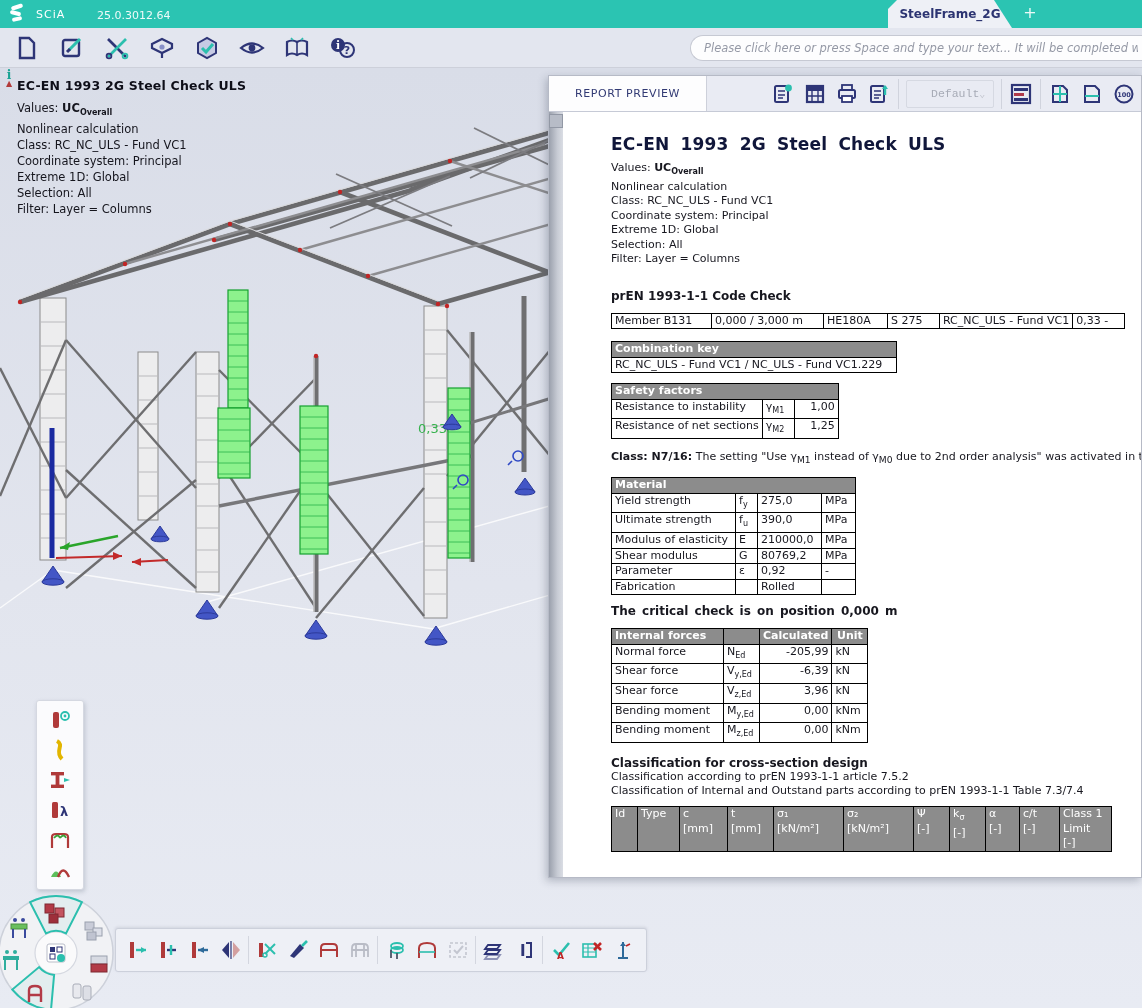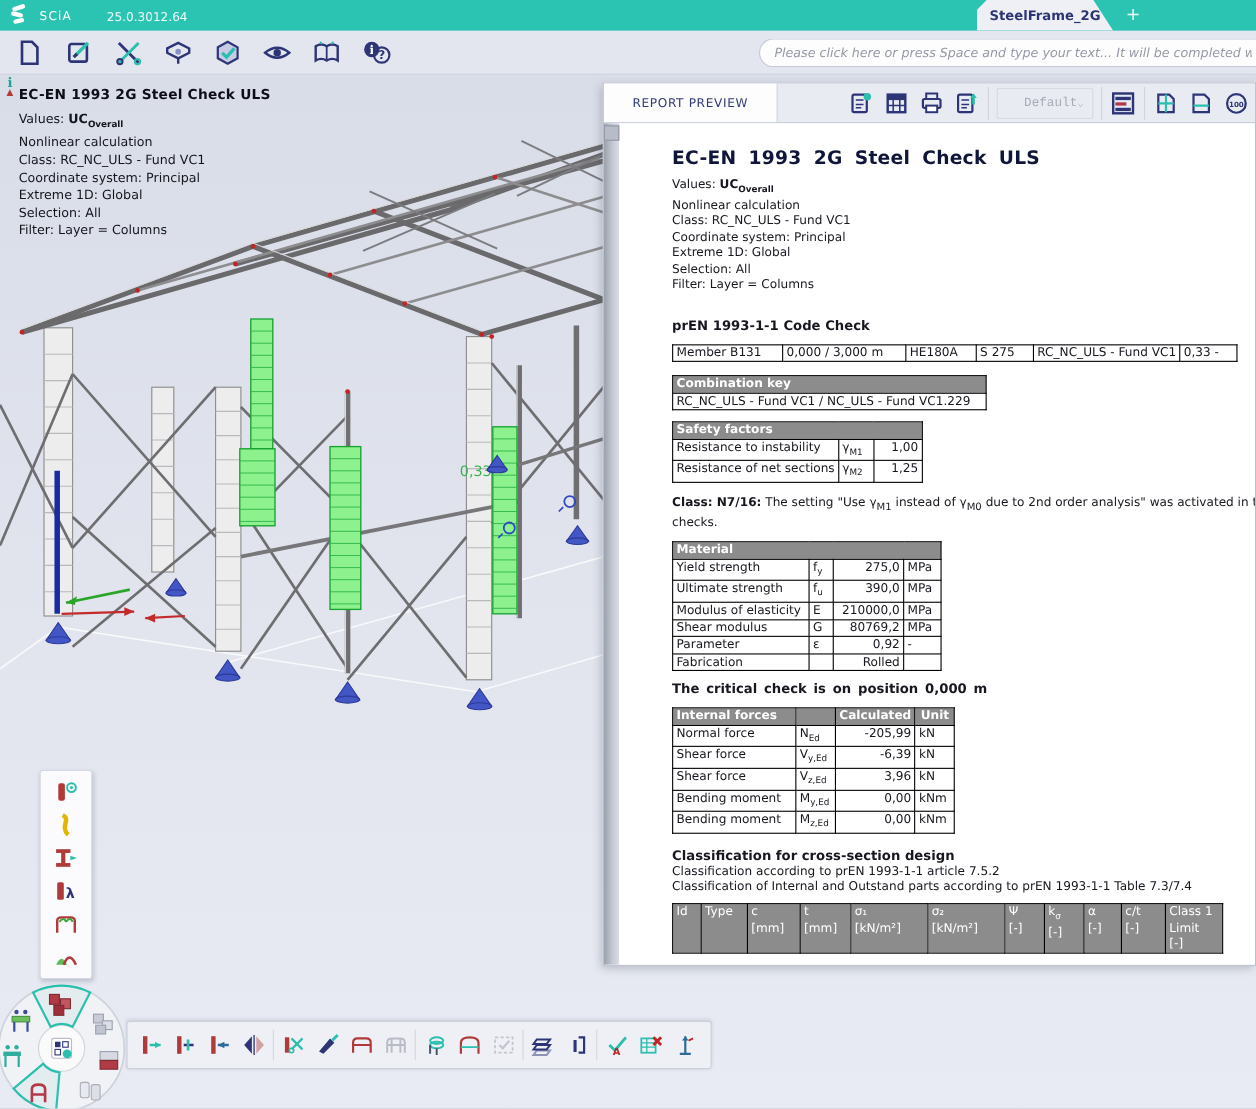--- a/index.html
+++ b/index.html
@@ -80,21 +80,21 @@
   .h2{ margin-top:22px; font-size:12px; font-weight:bold; }
   .plain{ font-size:11px; line-height:14px; }
 
   table.rpt{ border-collapse:collapse; font-size:11px; margin-top:10px; table-layout:fixed; }
   table.rpt td, table.rpt th{ border:1px solid #000; padding:0 3px; line-height:14.5px; vertical-align:top;
                               overflow:hidden; white-space:nowrap; text-align:left; font-weight:normal; }
   table.rpt .gh{ background:#8c8c8c; color:#fff; font-weight:bold; }
   table.rpt sub{ font-size:8px; }
   .tbl-member td{ font-weight:bold; white-space:normal; }
   .tbl-safety td:nth-child(3){ text-align:right; }
-  .tbl-material td:nth-child(3){ text-align:right; }
+  .tbl-material td:nth-child(3){ text-align:left; }
   .tbl-forces td:nth-child(3){ text-align:right; }
   .tbl-class th{ text-align:center; background:#8c8c8c; color:#fff; font-weight:bold; line-height:13px; padding:1px 2px; white-space:normal; }
   .note{ margin-top:11px; font-size:11px; line-height:14px; white-space:nowrap; overflow:hidden; }
 </style>
 </head>
 <body>
 
 <div class="app">
 
   <div class="titlebar">
@@ -696,21 +696,20 @@
                 <td>Resistance of net sections</td>
                 <td>γ<sub>M2</sub></td>
                 <td>1,25</td>
               </tr>
             </tbody>
         </table>
 
         <div class="note">
           <b>Class: N7/16:</b><span> The setting "Use γ<sub>M1</sub> instead of γ<sub>M0</sub> due to 2nd order analysis"  was activated in the S</span><br>
         </div>
-        <div class="plain">checks.</div>
 
         <table class="rpt tbl-material">
           <colgroup>
               <col style="width:124px">
               <col style="width:22px">
               <col style="width:64px">
               <col style="width:34px">
             </colgroup>
           <thead>
               <tr>

